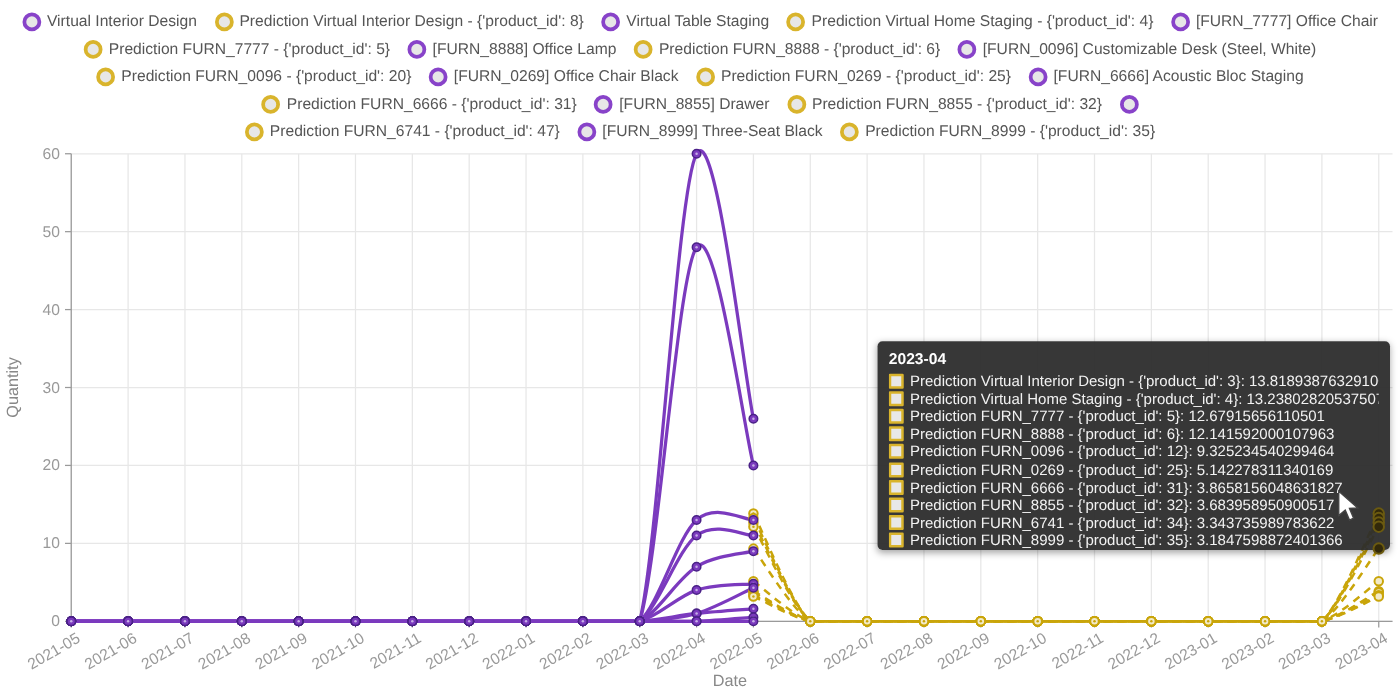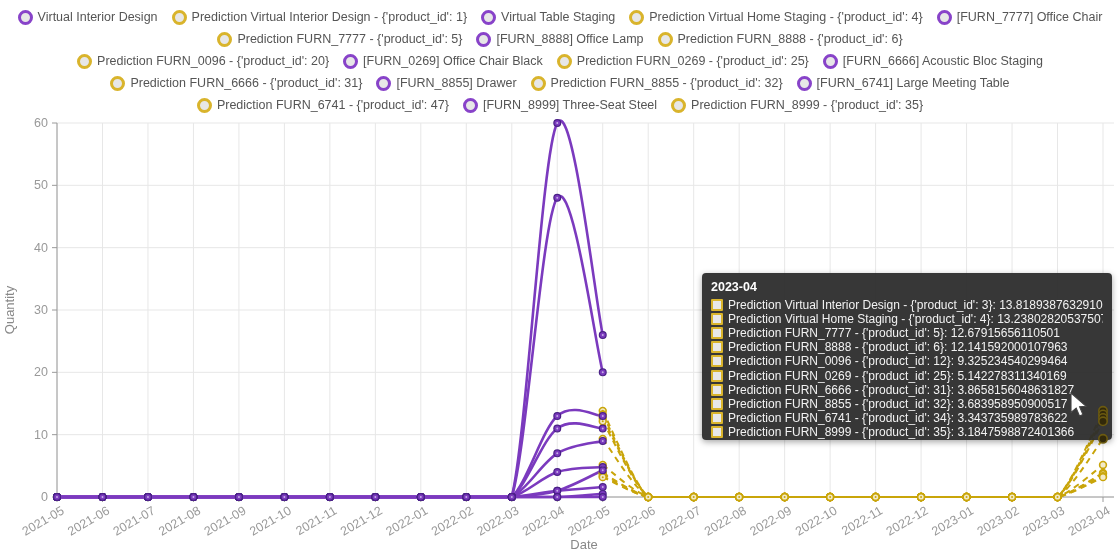--- a/index.html
+++ b/index.html
@@ -29,21 +29,21 @@
 
 <div id="stage">
   <div id="legend">
       <div class="legend-row">
         <div class="legend-item">
           <span class="legend-marker" style="border-color: rgb(136, 67, 201);"></span>
           <span class="legend-label">Virtual Interior Design</span>
         </div>
         <div class="legend-item">
           <span class="legend-marker" style="border-color: rgb(217, 180, 44);"></span>
-          <span class="legend-label">Prediction Virtual Interior Design - {'product_id': 1}</span>
+          <span class="legend-label">Prediction Virtual Interior Design - {'product_id': 8}</span>
         </div>
         <div class="legend-item">
           <span class="legend-marker" style="border-color: rgb(136, 67, 201);"></span>
           <span class="legend-label">Virtual Table Staging</span>
         </div>
         <div class="legend-item">
           <span class="legend-marker" style="border-color: rgb(217, 180, 44);"></span>
           <span class="legend-label">Prediction Virtual Home Staging - {'product_id': 4}</span>
         </div>
         <div class="legend-item">
@@ -57,20 +57,24 @@
           <span class="legend-label">Prediction FURN_7777 - {'product_id': 5}</span>
         </div>
         <div class="legend-item">
           <span class="legend-marker" style="border-color: rgb(136, 67, 201);"></span>
           <span class="legend-label">[FURN_8888] Office Lamp</span>
         </div>
         <div class="legend-item">
           <span class="legend-marker" style="border-color: rgb(217, 180, 44);"></span>
           <span class="legend-label">Prediction FURN_8888 - {'product_id': 6}</span>
         </div>
+        <div class="legend-item">
+          <span class="legend-marker" style="border-color: rgb(136, 67, 201);"></span>
+          <span class="legend-label">[FURN_0096] Customizable Desk (Steel, White)</span>
+        </div>
       </div>
       <div class="legend-row">
         <div class="legend-item">
           <span class="legend-marker" style="border-color: rgb(217, 180, 44);"></span>
           <span class="legend-label">Prediction FURN_0096 - {'product_id': 20}</span>
         </div>
         <div class="legend-item">
           <span class="legend-marker" style="border-color: rgb(136, 67, 201);"></span>
           <span class="legend-label">[FURN_0269] Office Chair Black</span>
         </div>
@@ -91,31 +95,30 @@
         <div class="legend-item">
           <span class="legend-marker" style="border-color: rgb(136, 67, 201);"></span>
           <span class="legend-label">[FURN_8855] Drawer</span>
         </div>
         <div class="legend-item">
           <span class="legend-marker" style="border-color: rgb(217, 180, 44);"></span>
           <span class="legend-label">Prediction FURN_8855 - {'product_id': 32}</span>
         </div>
         <div class="legend-item">
           <span class="legend-marker" style="border-color: rgb(136, 67, 201);"></span>
-          <span class="legend-label">[FURN_6741] Large Meeting Table</span>
         </div>
       </div>
       <div class="legend-row">
         <div class="legend-item">
           <span class="legend-marker" style="border-color: rgb(217, 180, 44);"></span>
           <span class="legend-label">Prediction FURN_6741 - {'product_id': 47}</span>
         </div>
         <div class="legend-item">
           <span class="legend-marker" style="border-color: rgb(136, 67, 201);"></span>
-          <span class="legend-label">[FURN_8999] Three-Seat Steel</span>
+          <span class="legend-label">[FURN_8999] Three-Seat Black</span>
         </div>
         <div class="legend-item">
           <span class="legend-marker" style="border-color: rgb(217, 180, 44);"></span>
           <span class="legend-label">Prediction FURN_8999 - {'product_id': 35}</span>
         </div>
       </div>
     </div>
   <svg id="chart-svg" width="1120" height="553">
       <line x1="57" x2="57" y1="123" y2="497" stroke="#e7e7e7" stroke-width="1"></line>
       <line x1="102.47826086956522" x2="102.47826086956522" y1="123" y2="497" stroke="#e7e7e7" stroke-width="1"></line>

